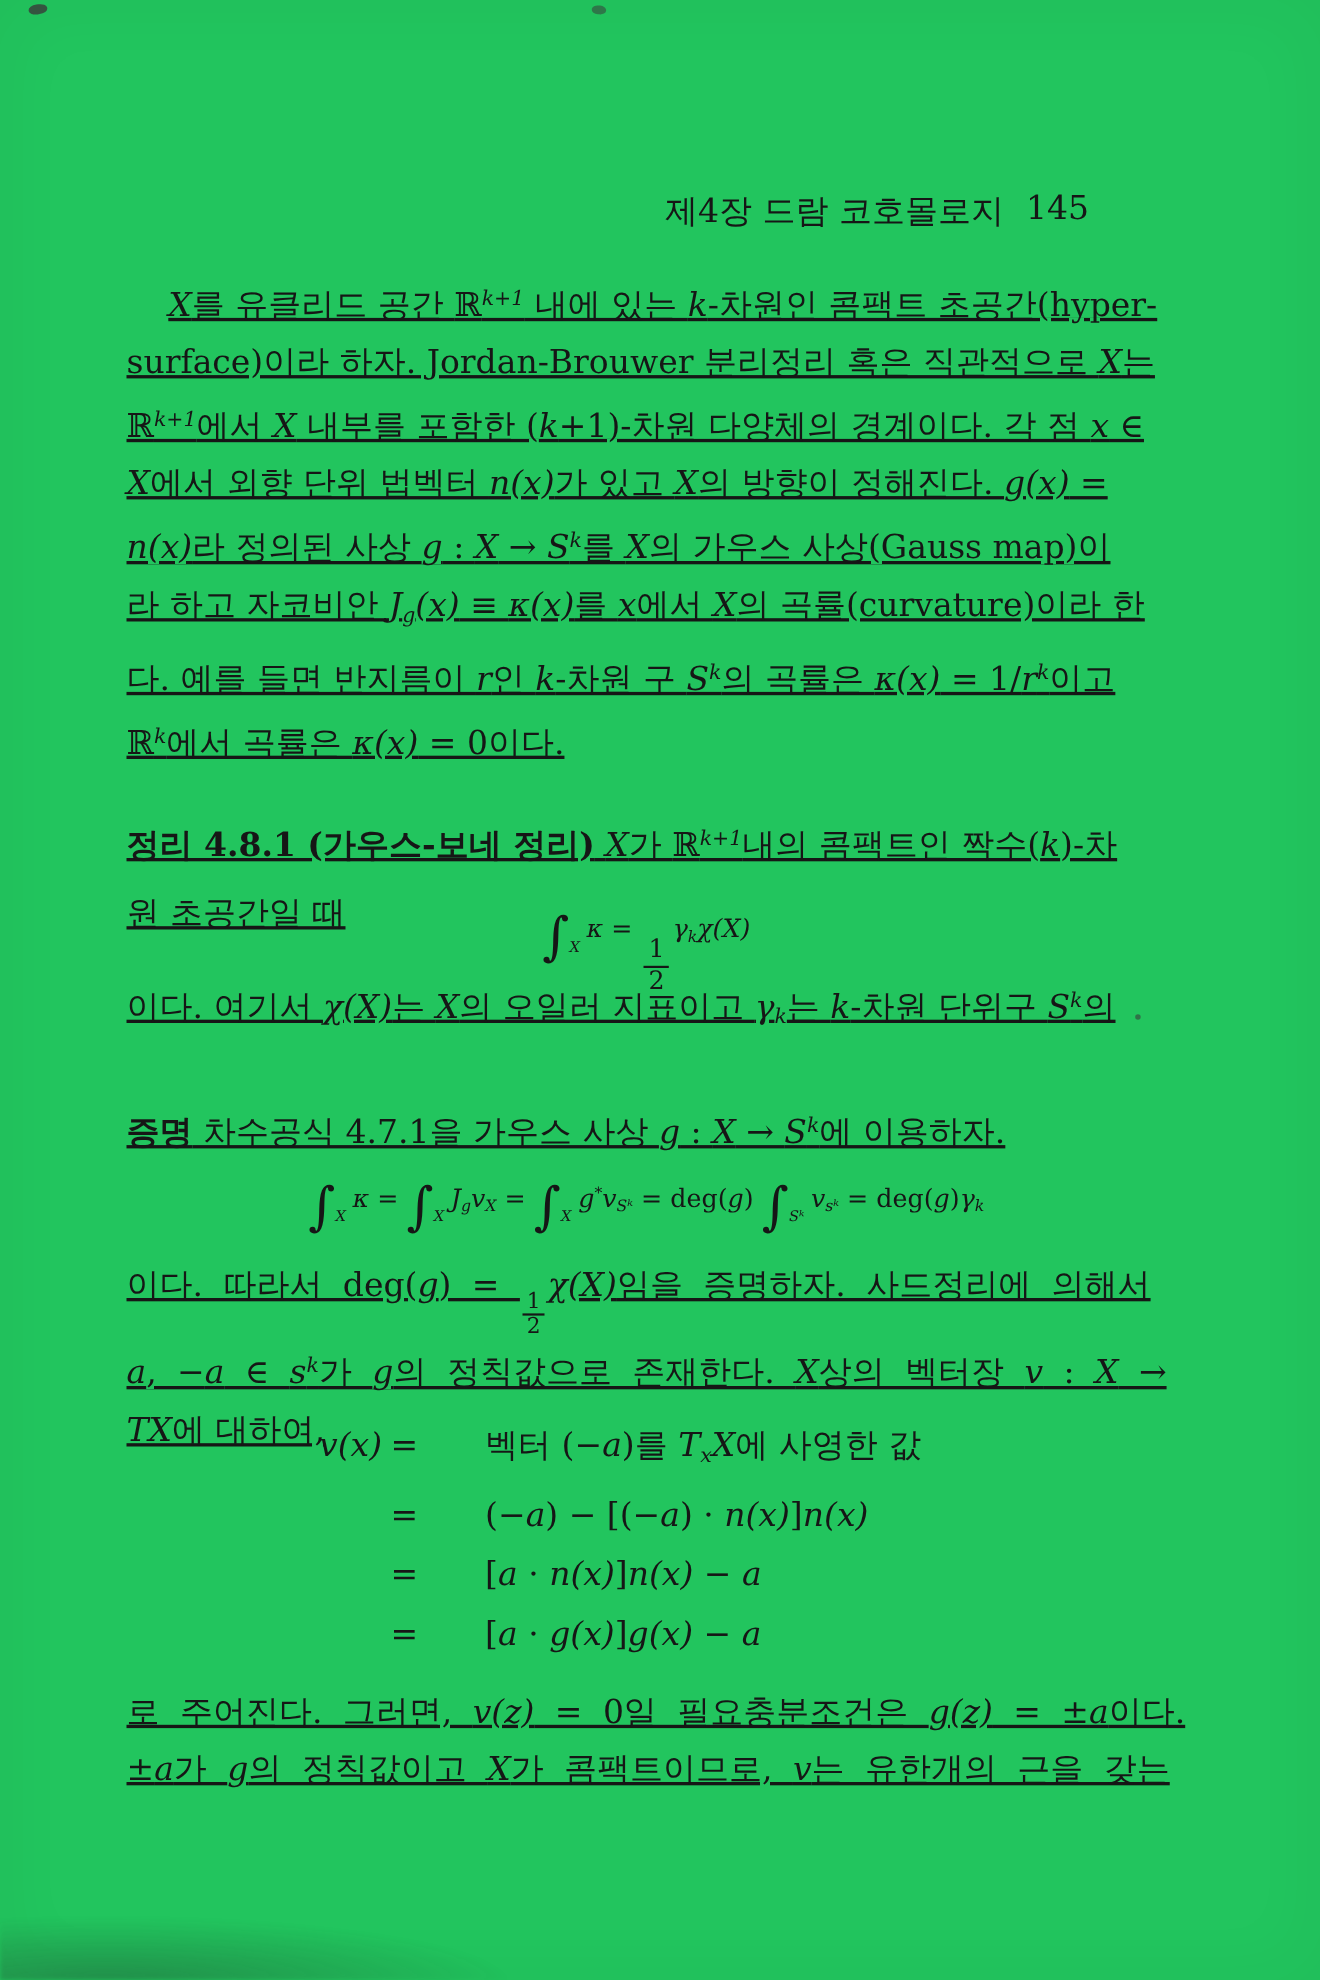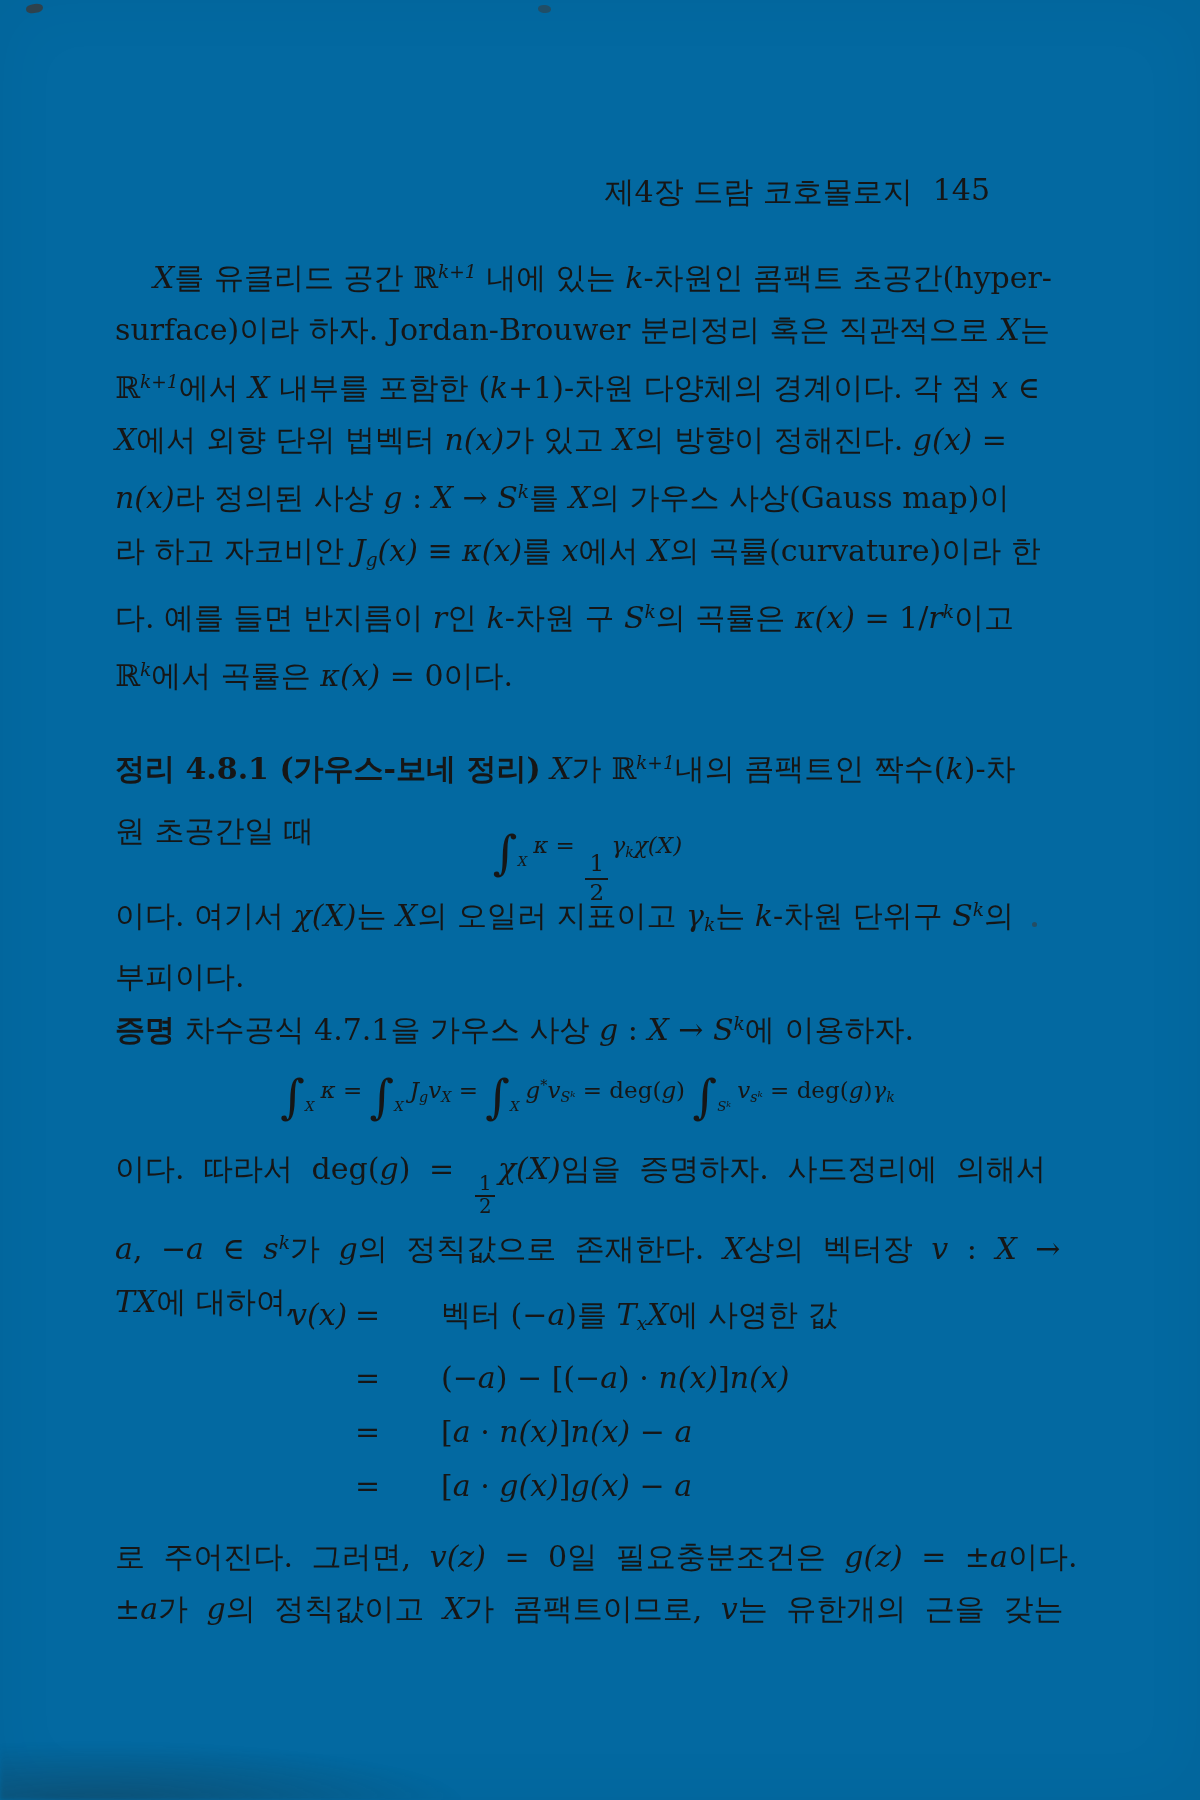--- a/index.html
+++ b/index.html
@@ -4,29 +4,29 @@
 <title>제4장 드람 코호몰로지 145</title>
 <style>
   html,body { margin:0; padding:0; }
   body {
     width:1200px; height:1800px; position:relative; overflow:hidden;
     background:#ffffff;
     font-family:"DejaVu Serif","Liberation Serif",serif;
     color:#161616;
   }
   .page {
-    position:absolute; inset:0; background:#0369a1;
+    position:absolute; inset:0; background:#22c55e;
     box-shadow: inset 0 0 70px rgba(0,0,0,0.045);
   }
   .running-header {
     position:absolute; top:172px; left:115px; width:875px;
     display:flex; justify-content:flex-end; gap:20px;
     font-size:30px; white-space:nowrap;
   }
-  .block { position:absolute; left:115px; width:945px; }
+  .block { position:absolute; left:115px; width:945px;text-decoration:underline; }
   .line { font-size:30px; line-height:52px; white-space:nowrap; }
   .ind { padding-left:38px; }
   .wsp { word-spacing:0.30em; }
   .b { font-weight:bold; }
   .i { font-style:italic; }
   .sup { font-size:0.62em; vertical-align:0.55em; font-style:italic; }
   .sub { font-size:0.62em; vertical-align:-0.28em; font-style:italic; }
   .int { font-size:2.05em; line-height:0; vertical-align:-0.33em; font-style:normal; }
   .isub { font-size:0.58em; font-style:italic; vertical-align:-0.95em; margin:0 0.45em 0 0.02em; }
   .formula {
@@ -84,21 +84,20 @@
     <div class="line" style="line-height:54px"><span>원 초공간일 때</span></div>
   </div>
 
   <div class="formula" style="top:798px"><span class="int">∫</span><span class="isub">X</span><span class="i">κ</span><span> = </span><span class="frac">
         <span class="num">1</span>
         <span class="den">2</span>
       </span><span class="i">γ</span><span class="sub">k</span><span class="i">χ(X)</span></div>
 
   <div class="block" style="top:884px">
     <div class="line"><span>이다. 여기서 </span><span class="i">χ(X)</span><span>는 </span><span class="i">X</span><span>의 오일러 지표이고 </span><span class="i">γ</span><span class="sub">k</span><span>는 </span><span class="i">k</span><span>-차원 단위구 </span><span class="i">S</span><span class="sup">k</span><span>의</span></div>
-    <div class="line"><span>부피이다.</span></div>
   </div>
 
   <div class="block" style="top:998px">
     <div class="line"><span class="b">증명</span><span> 차수공식 4.7.1을 가우스 사상 </span><span class="i">g</span><span> : </span><span class="i">X</span><span> → </span><span class="i">S</span><span class="sup">k</span><span>에 이용하자.</span></div>
   </div>
 
   <div class="formula" style="top:1038px"><span class="int">∫</span><span class="isub">X</span><span class="i">κ</span><span> = </span><span class="int">∫</span><span class="isub">X</span><span class="i">J</span><span class="sub">g</span><span class="i">v</span><span class="sub">X</span><span> = </span><span class="int">∫</span><span class="isub">X</span><span class="i">g</span><span class="sup">*</span><span class="i">v</span><span class="sub">Sᵏ</span><span> = deg(</span><span class="i">g</span><span>) </span><span class="int">∫</span><span class="isub">Sᵏ</span><span class="i">v</span><span class="sub">sᵏ</span><span> = deg(</span><span class="i">g</span><span>)</span><span class="i">γ</span><span class="sub">k</span></div>
 
   <div class="block" style="top:1143px">
     <div class="line wsp"><span>이다. 따라서 deg(</span><span class="i">g</span><span>) = </span><span class="frac sfrac">

